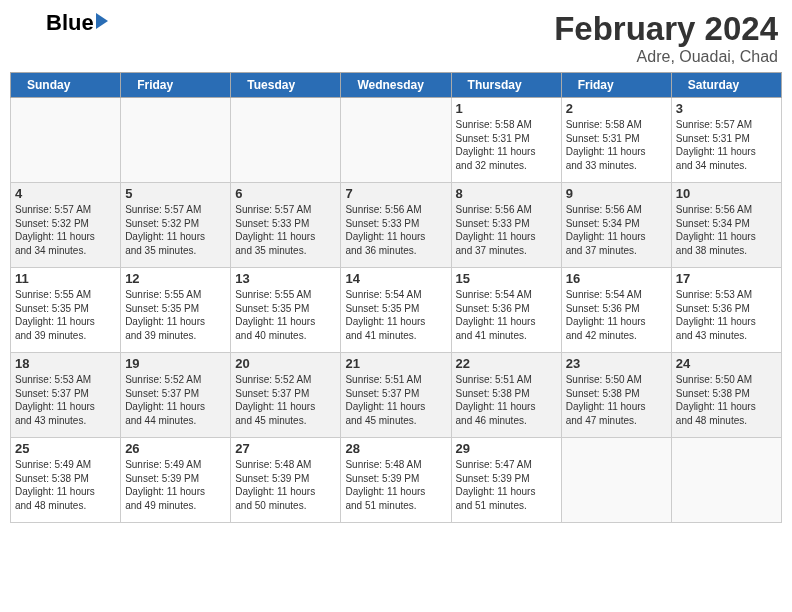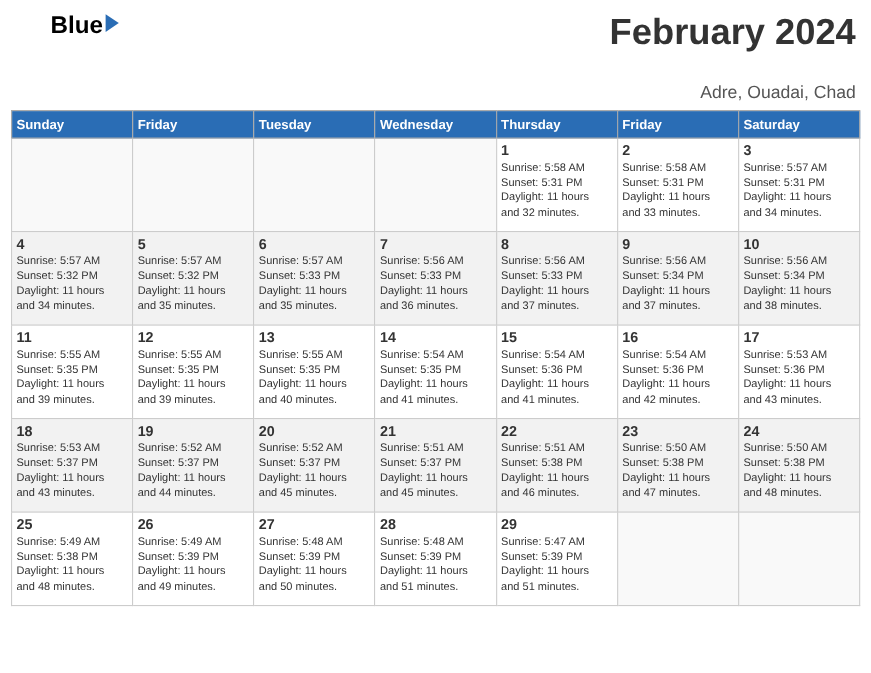--- a/index.html
+++ b/index.html
@@ -50,33 +50,32 @@
       text-align: right;
     }
     .month-title {
       font-size: 33px;
       font-weight: bold;
       color: #333;
     }
     .location-title {
       font-size: 16px;
       color: #555;
-      margin-top: 28px;
     }
     table {
       width: 100%;
       border-collapse: collapse;
       table-layout: fixed;
     }
     th {
       background: #2a6db5;
       color: #fff;
       font-size: 12px;
       font-weight: bold;
-      padding: 5px 4px;
+      padding: 5px 16px;
       text-align: left;
       border: 1px solid #aaa;
     }
     td {
       border: 1px solid #ccc;
       vertical-align: top;
       padding: 3px 4px;
       font-size: 10px;
       color: #333;
       background: #fff;

